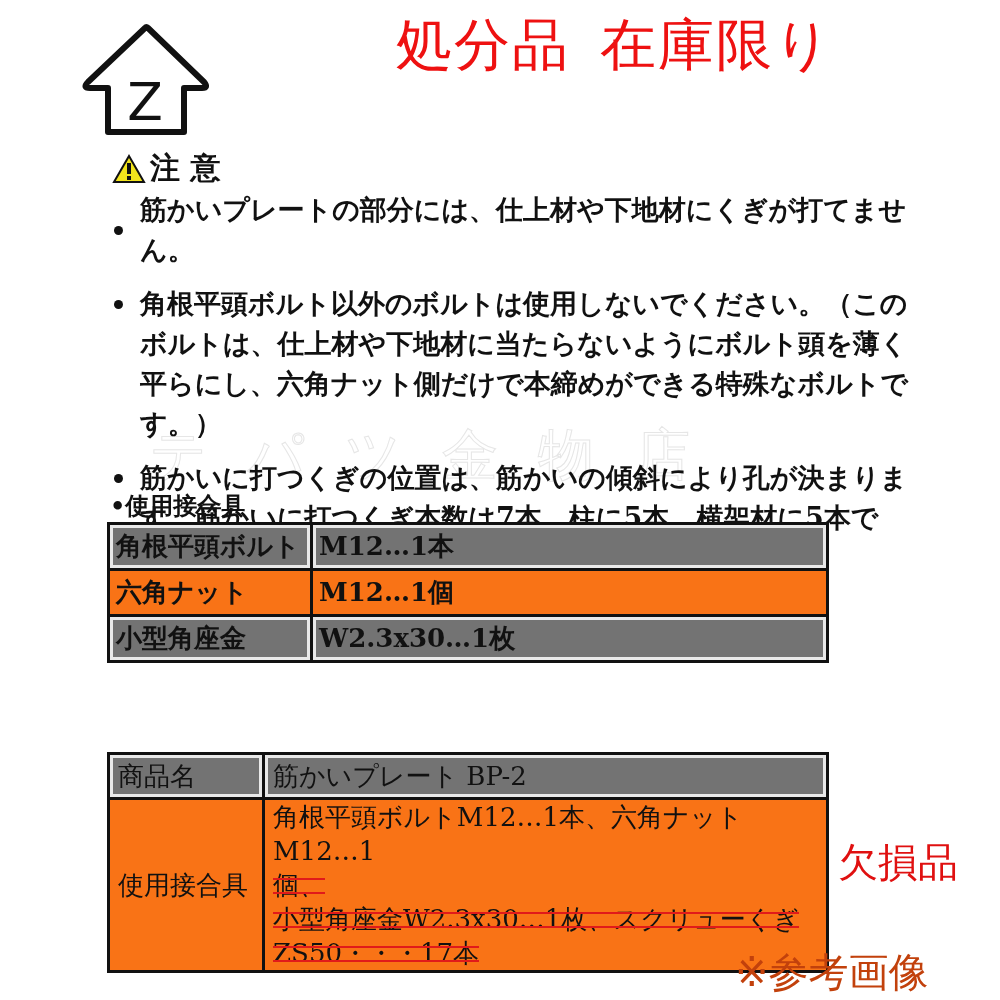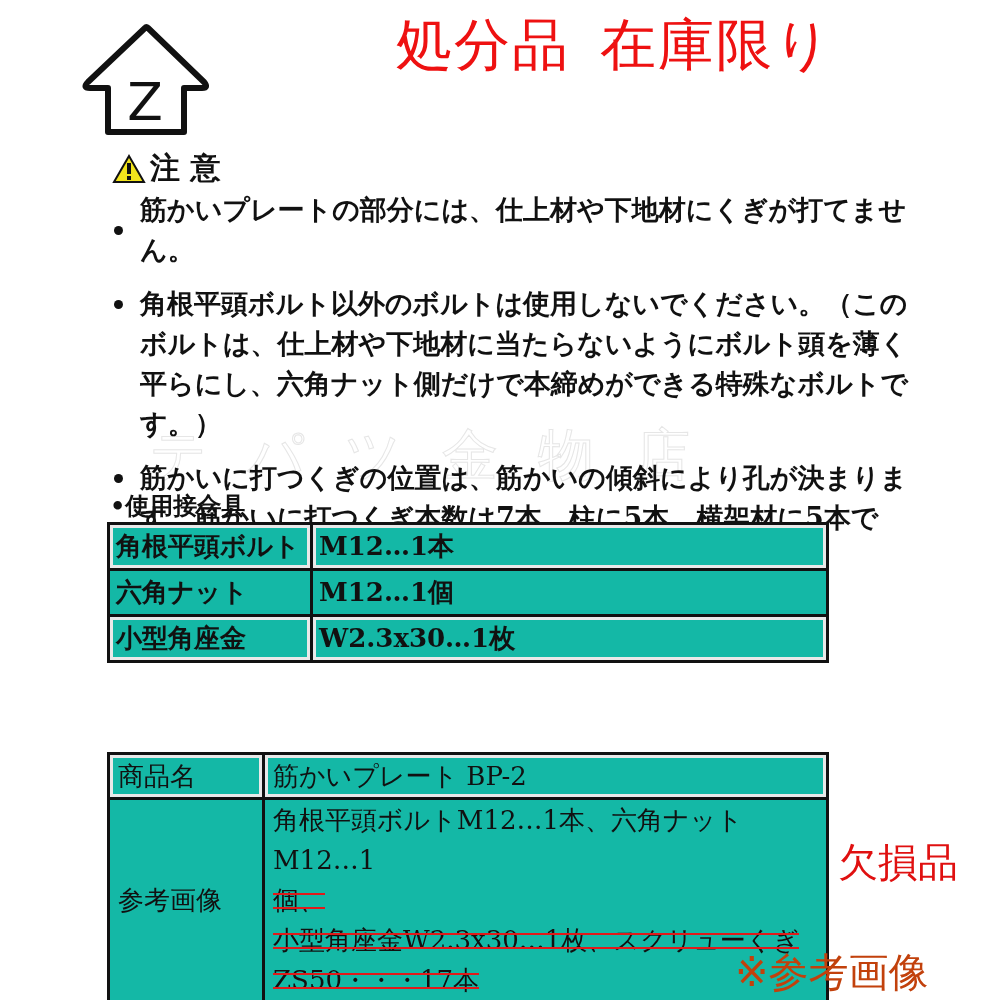--- a/index.html
+++ b/index.html
@@ -26,30 +26,30 @@
     .c-item .dot { position: absolute; left: 2px; top: 16px; width: 9px; height: 9px; border-radius: 50%; background: #111; }
     .c-item.first .dot { top: 36px; }
     .section-label { position: absolute; left: 110px; top: 490px; font-size: 24px; font-weight: bold; }
     table.spec {
       position: absolute; left: 107px; top: 522px; width: 722px; border-collapse: collapse; border: 3px solid #111;
     }
     table.spec td {
       border: 3px solid #111; height: 43px; font-size: 26px; font-weight: bold; padding: 0 6px; vertical-align: middle;
     }
     table.spec td.k { width: 188px; white-space: nowrap; }
-    tr.gray td { background: #14b8a6; box-shadow: inset 0 0 0 3px #e9e9e9; }
-    tr.yellow td { background: #14b8a6; }
+    tr.gray td { background: #737373; box-shadow: inset 0 0 0 3px #e9e9e9; }
+    tr.yellow td { background: #f97316; }
     table.prod {
       position: absolute; left: 107px; top: 752px; width: 722px; border-collapse: collapse; border: 3px solid #111;
     }
     table.prod td { border: 3px solid #111; font-size: 26px; font-weight: normal; padding: 0 8px; }
     table.prod td.k { width: 136px; }
     table.prod tr.gray td { height: 42px; }
     table.prod tr.yellow td { height: 140px; }
-    .parts { line-height: 40px; padding-top: 4px; padding-bottom: 4px; margin-top: 40px; }
+    .parts { line-height: 34px; padding-top: 4px; padding-bottom: 4px; margin-top: 40px; }
     .strike { position: relative; text-decoration: none; }
     .strike::before, .strike::after {
       content: ""; position: absolute; left: 0; right: 0; height: 2px; background: #e11a1a;
     }
     .strike::before { top: 8px; }
     .strike::after { top: 22px; }
     .missing {
       position: absolute; left: 838px; top: 835px; font-family: "DejaVu Sans", sans-serif;
       font-size: 40px; color: #e01010; white-space: nowrap;
     }
@@ -115,21 +115,21 @@
 </tbody>
   </table>
 
 <table class="prod">
   <tbody>
       <tr class="gray">
     <td class="k">商品名</td>
     <td>筋かいプレート BP-2</td>
   </tr>
   <tr class="yellow">
-    <td class="k">参考画像</td>
+    <td class="k">使用接合具</td>
     <td class="parts">
       <span>角根平頭ボルトM12…1本、</span><span class="strike">六角ナットM12…1</span><br>
       <span class="strike">個、</span><br>
       <span class="strike">小型角座金W2.3x30…1枚、スクリューくぎ</span><br>
       <span class="strike">ZS50・・・17本</span>
     </td>
   </tr>
 </tbody>
   </table>
 

